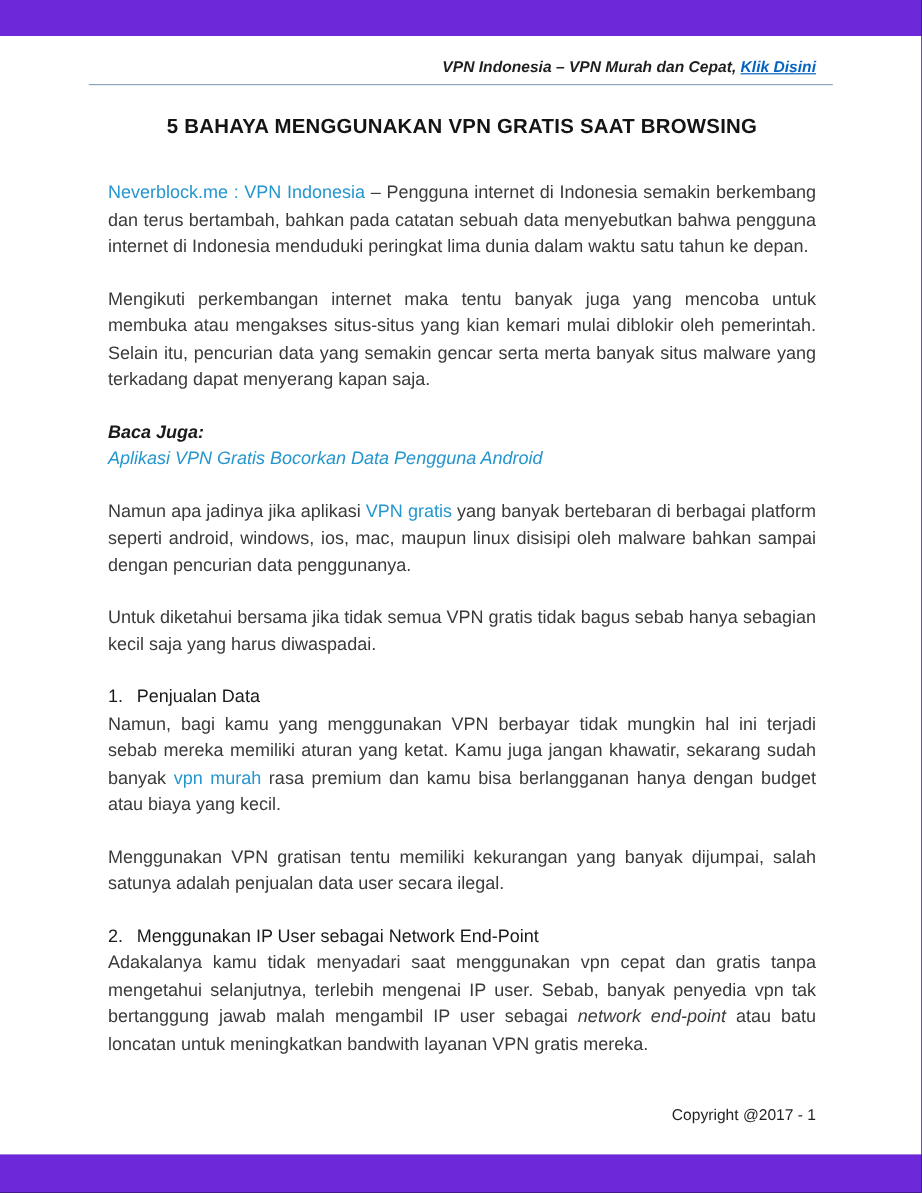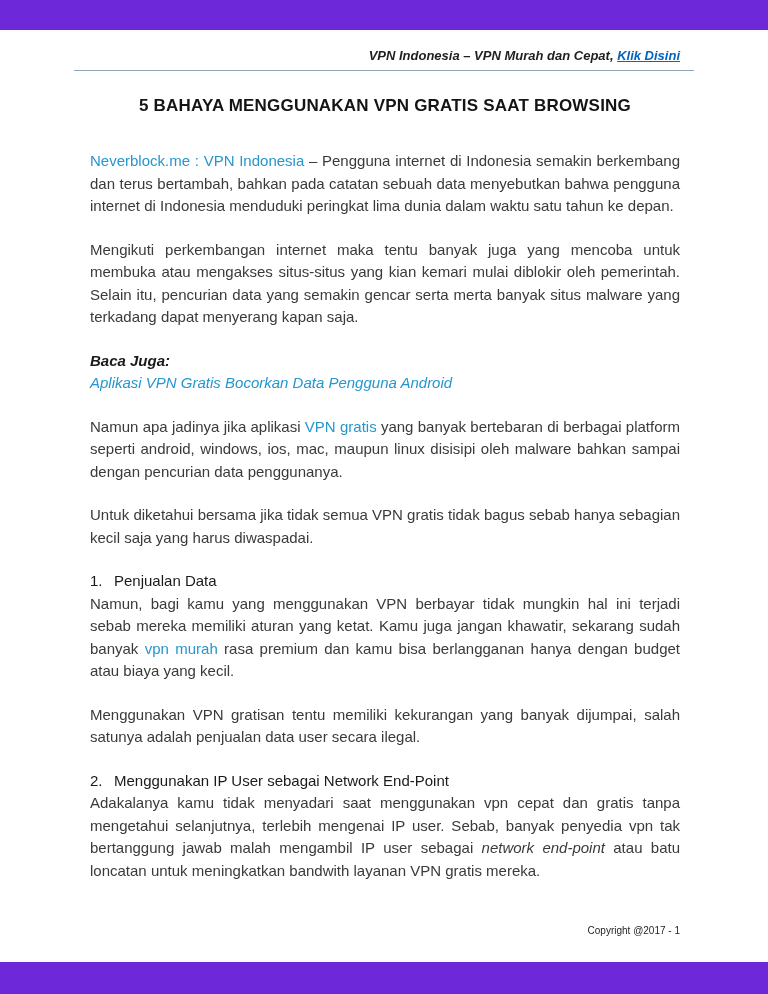--- a/index.html
+++ b/index.html
@@ -80,21 +80,21 @@
   .seg-italic { font-style: italic; }
   .seg-teal-bold { color: var(--accent, #2596CE); font-weight: normal; cursor: pointer; }
   .seg-teal-link { color: var(--accent, #2596CE); cursor: pointer; }
   .seg-teal-italic-link { color: var(--accent, #2596CE); font-style: italic; cursor: pointer; }
 
   
   .doc-footer {
     position: absolute;
     right: 88px;
     bottom: 26px;
-    font-size: 10px;
+    font-size: 13px;
     color: #1f1f1f;
   }
 </style>
 </head>
 <body>
 
 <div class="stage">
   <div class="page">
 
     <div class="doc-header"><span class="hdr-plain">VPN Indonesia – VPN Murah dan Cepat, </span><a class="hdr-link">Klik Disini</a></div>

